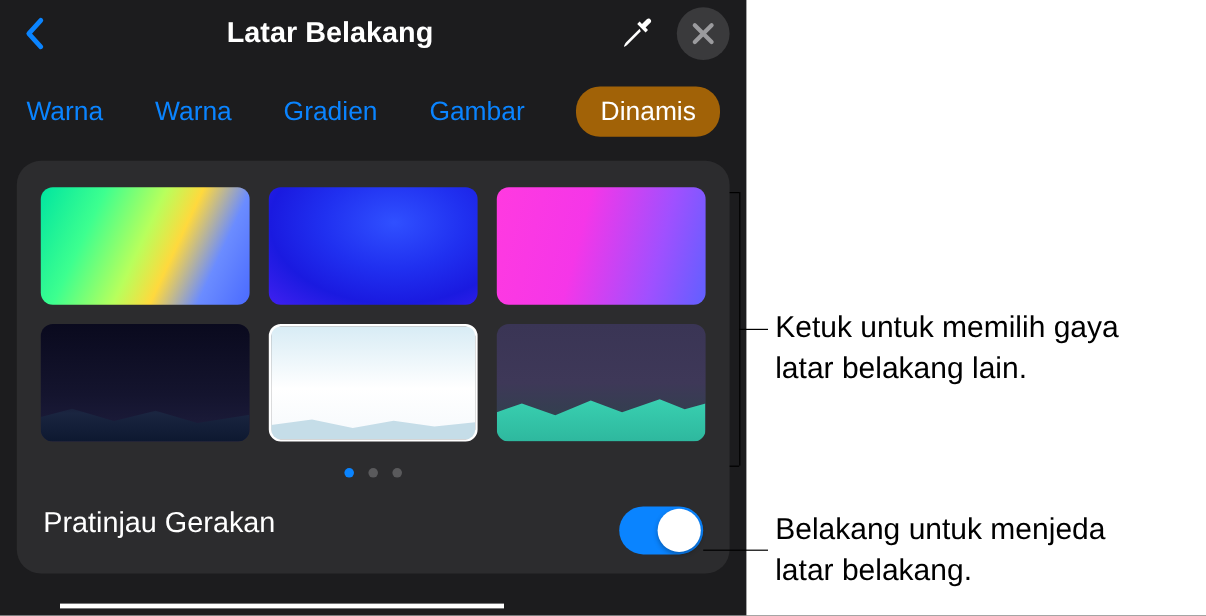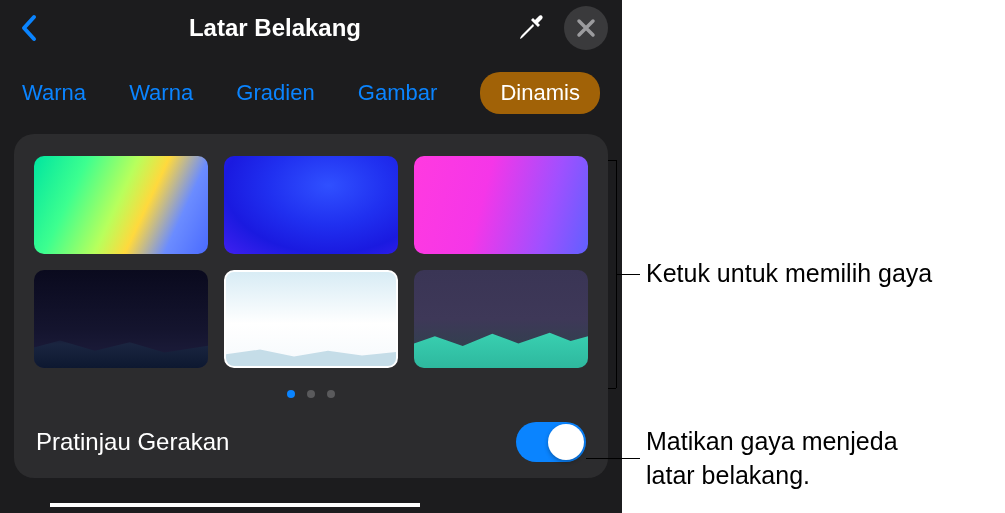--- a/index.html
+++ b/index.html
@@ -165,21 +165,21 @@
       width: 8px;
       height: 8px;
       border-radius: 50%;
       background: #5a5a5c;
     }
     .dot.active {
       background: #0a84ff;
     }
     .toggle-row {
       display: flex;
-      align-items: center;
+      align-items: flex-start;
       justify-content: space-between;
       margin-top: 24px;
       padding: 0 2px;
     }
     .toggle-label {
       color: #fff;
       font-size: 24px;
       font-weight: 400;
     }
     .toggle {
@@ -291,20 +291,21 @@
 </div>
 
 <div class="callouts">
 
   <div class="callout-bracket" style="left:-6px; top:160px; height:228px;"></div>
   <div class="callout-line" style="left:-14px; top:160px; width:8px;"></div>
   <div class="callout-line" style="left:-14px; top:388px; width:8px;"></div>
   <div class="callout-line" style="left:-6px; top:274px; width:24px;"></div>
   <div class="callout-text" style="left:24px; top:257px;">
     <span>Ketuk untuk memilih gaya</span><br>
+    <span>latar belakang lain.</span>
   </div>
 
   <div class="callout-line" style="left:-36px; top:458px; width:54px;"></div>
   <div class="callout-text" style="left:24px; top:425px;">
-    <span>Matikan gaya menjeda</span><br>
+    <span>Belakang untuk menjeda</span><br>
     <span>latar belakang.</span>
   </div>
 </div>
 
 </body></html>

